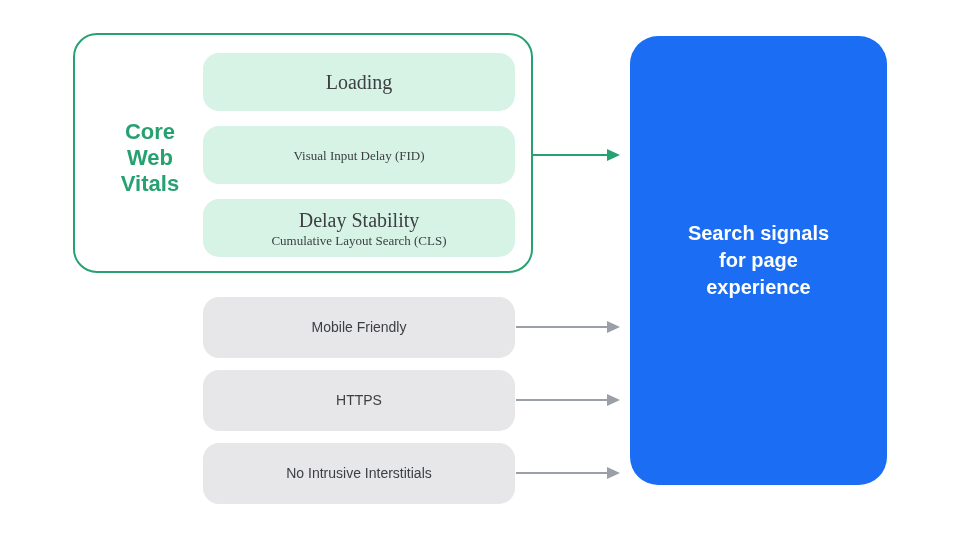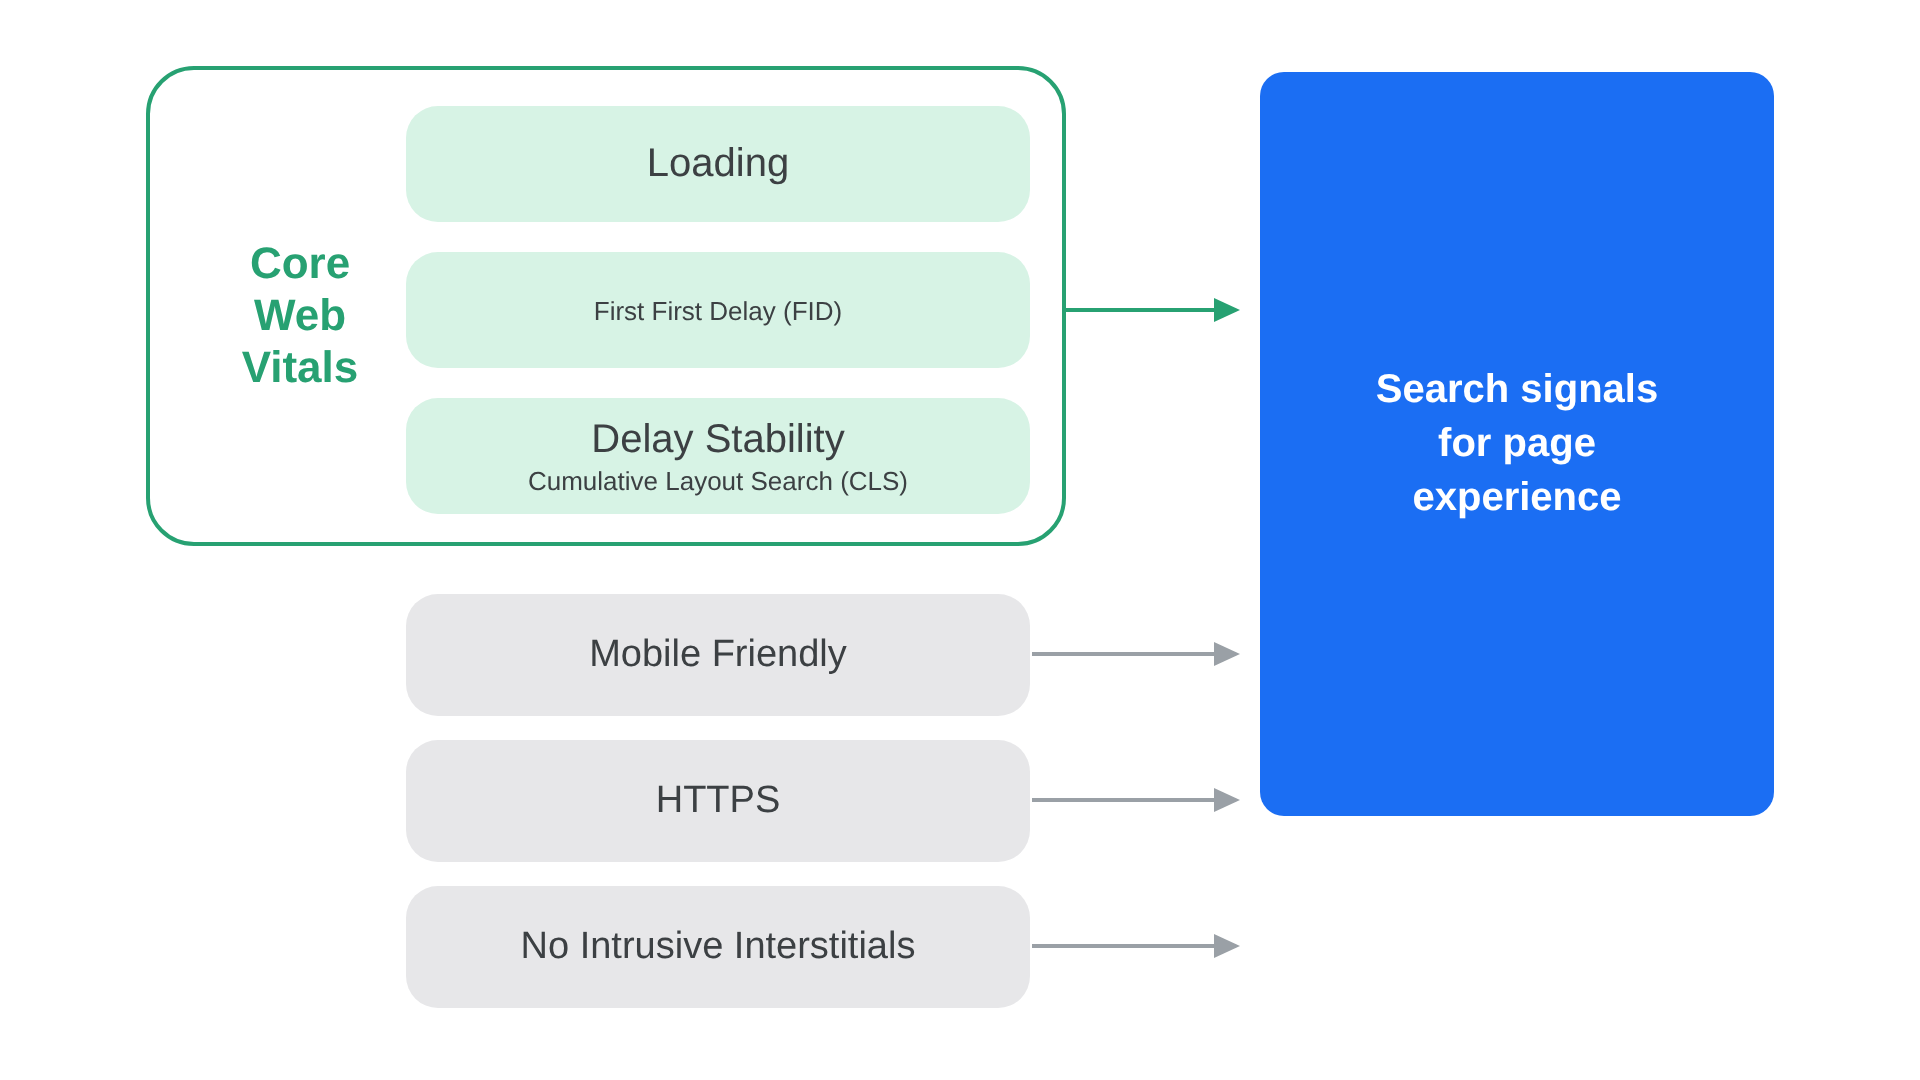--- a/index.html
+++ b/index.html
@@ -49,38 +49,39 @@
     border-radius:16px;
     display:flex;
     flex-direction:column;
     align-items:center;
     justify-content:center;
     text-align:center;
   }
   .vital{
     height:58px;
     background:var(--c-green-light);
+    font-family:Liberation Serif, serif;
   }
   .card-title{
     color:var(--c-text);
     font-size:20px;
     line-height:24px;
   }
   .card-sub{
     color:var(--c-text);
     font-size:13px;
     line-height:17px;
   }
   .signal{
     height:61px;
     background:var(--c-gray-box);
   }
   .signal-label{
     color:var(--c-text);
-    font-size:19px;
+    font-size:14px;
     line-height:23px;
   }
   
   .arrow{
     position:absolute;
     height:12px;
     display:flex;
     align-items:center;
   }
   .arrow .line{
@@ -93,23 +94,23 @@
     border-left:13px solid var(--c-arrow);
     border-top:6px solid transparent;
     border-bottom:6px solid transparent;
   }
   .arrow.green .line{background:var(--c-green);}
   .arrow.green .head{border-left-color:var(--c-green);}
   
   .result-panel{
     position:absolute;
     left:630px;top:36px;
-    width:257px;height:372px;
+    width:257px;height:449px;
     background:var(--c-blue);
-    border-radius:12px;
+    border-radius:28px;
     display:flex;
     align-items:center;
     justify-content:center;
   }
   .result-text{
     color:var(--c-white);
     font-size:20px;
     font-weight:bold;
     line-height:27px;
     text-align:center;
@@ -123,21 +124,21 @@
 
   <div class="core-group"></div>
   <div class="core-label">Core
 Web
 Vitals</div>
 
   <div class="card vital" style="top:53px">
     <div class="card-title">Loading</div>
   </div>
   <div class="card vital" style="top:126px">
-    <div class="card-sub">First First Delay (FID)</div>
+    <div class="card-sub">Visual Input Delay (FID)</div>
   </div>
   <div class="card vital" style="top:199px">
     <div class="card-title">Delay Stability</div>
     <div class="card-sub">Cumulative Layout Search (CLS)</div>
   </div>
 
   <div class="card signal" style="top:297px">
     <div class="signal-label">Mobile Friendly</div>
   </div>
   <div class="card signal" style="top:370px">

